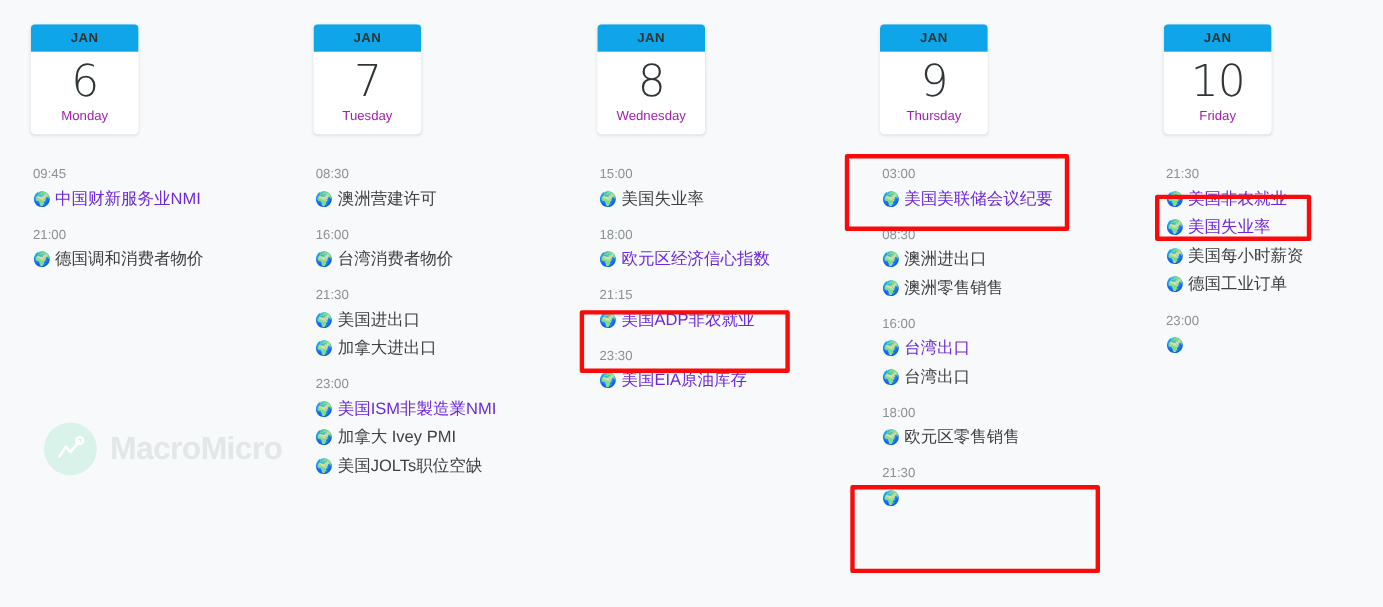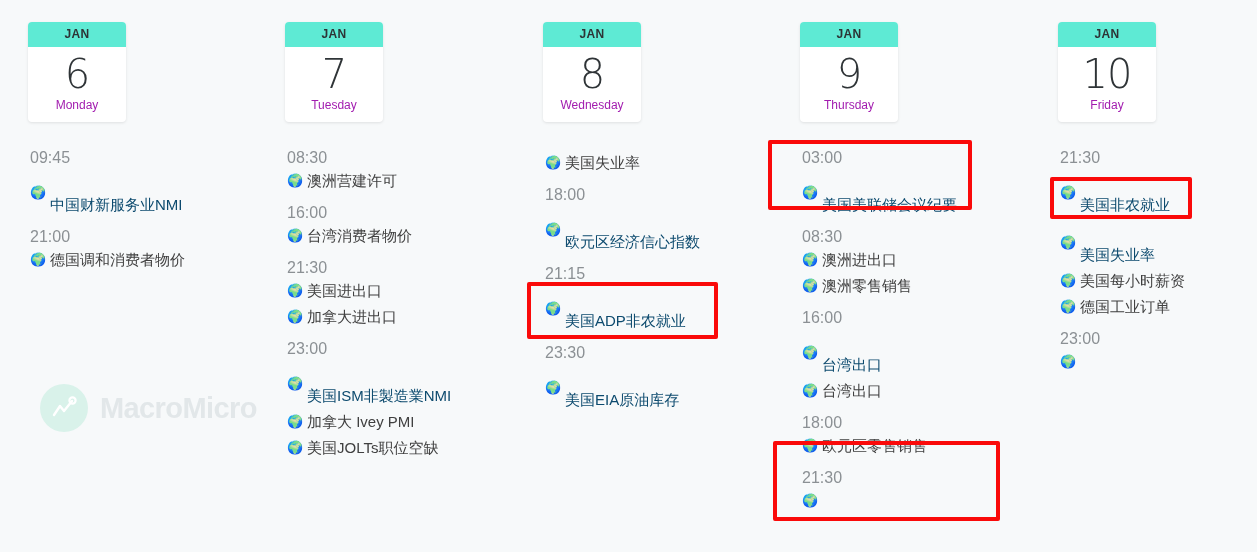--- a/index.html
+++ b/index.html
@@ -35,21 +35,21 @@
     position: absolute;
     left: 0;
     top: 22px;
     width: 98px;
     background: #ffffff;
     border-radius: 4px;
     box-shadow: 0 1px 3px rgba(0,0,0,0.10);
     overflow: hidden;
   }
   .date-month {
-    background: #5eead4;
+    background: #0ea5e9;
     color: #2d3436;
     font-size: 12px;
     font-weight: bold;
     letter-spacing: 0.4px;
     text-align: center;
     padding: 5px 0 6px 0;
     line-height: 14px;
   }
   .date-body {
     padding: 4px 0 9px 0;
@@ -74,21 +74,21 @@
   .events {
     position: absolute;
     left: 0;
     top: 150px;
     width: 250px;
   }
   .time-group {
     margin-bottom: 11px;
   }
   .time-label {
-    font-size: 16px;
+    font-size: 12px;
     color: #8b9094;
     line-height: 16px;
     margin-bottom: 2px;
     padding-left: 2px;
   }
   .event-row {
     display: flex;
     align-items: center;
     line-height: 26px;
     white-space: nowrap;
@@ -98,21 +98,21 @@
     line-height: 26px;
     width: 20px;
     flex: 0 0 20px;
     text-align: left;
     padding-left: 2px;
   }
   .event-name {
     font-size: 15px;
     line-height: 26px;
   }
-  .event-name.orange { color: #0c4a6e; margin-top: 24px; }
+  .event-name.orange { color: #6d28d9; }
   .event-name.green  { color: #404040; }
 
   
   .redbox {
     position: absolute;
     border: 4px solid #fa0a0a;
     border-radius: 2px;
     box-sizing: border-box;
     pointer-events: none;
     z-index: 20;
@@ -241,20 +241,21 @@
       <div class="day-col" style="left: 543px;">
         <div class="date-card">
           <div class="date-month">JAN</div>
           <div class="date-body">
             <div class="date-num">8</div>
             <div class="date-dow">Wednesday</div>
           </div>
         </div>
         <div class="events">
           <div class="time-group">
+            <div class="time-label">15:00</div>
             <div class="event-row">
               <span class="globe-icon">🌍</span>
               <span class="event-name green">美国失业率</span>
             </div>
           </div>
           <div class="time-group">
             <div class="time-label">18:00</div>
             <div class="event-row">
               <span class="globe-icon">🌍</span>
               <span class="event-name orange">欧元区经济信心指数</span>

